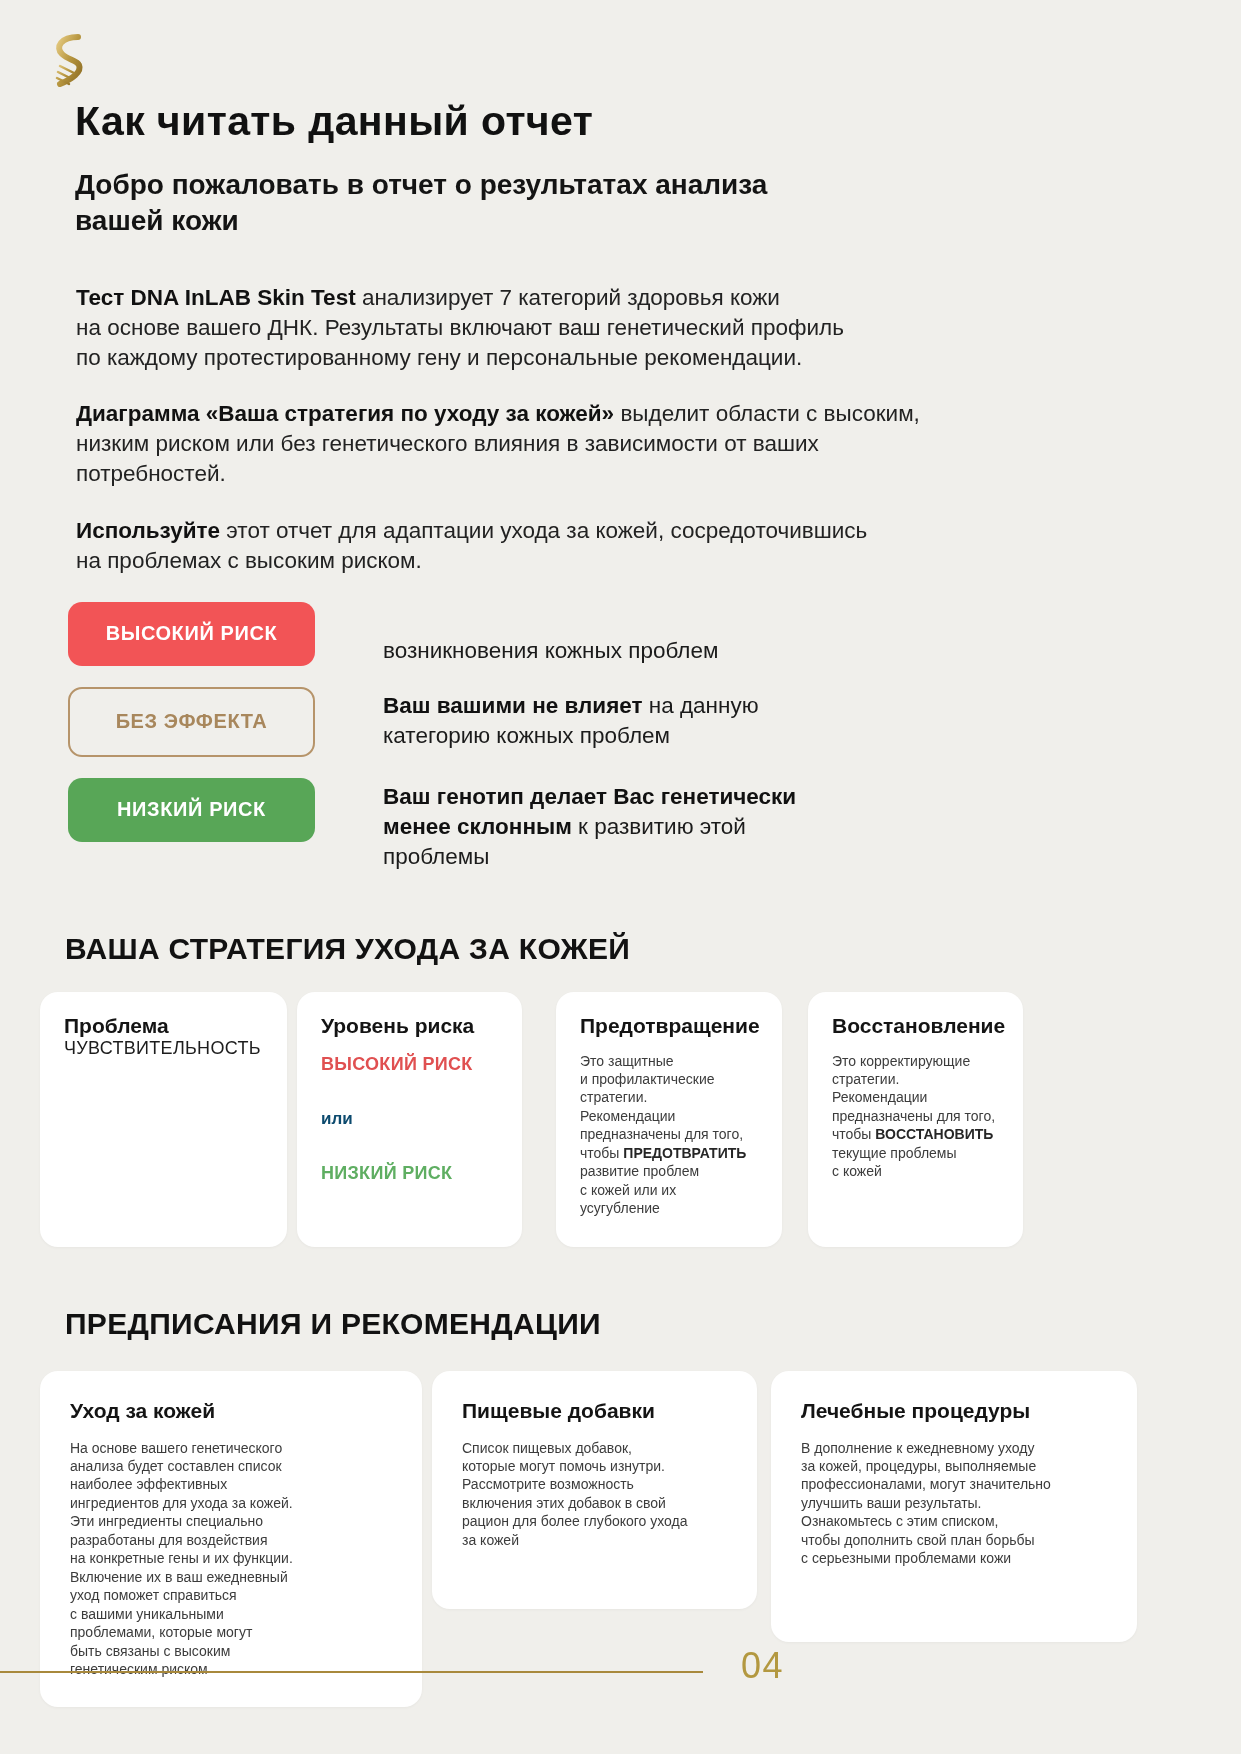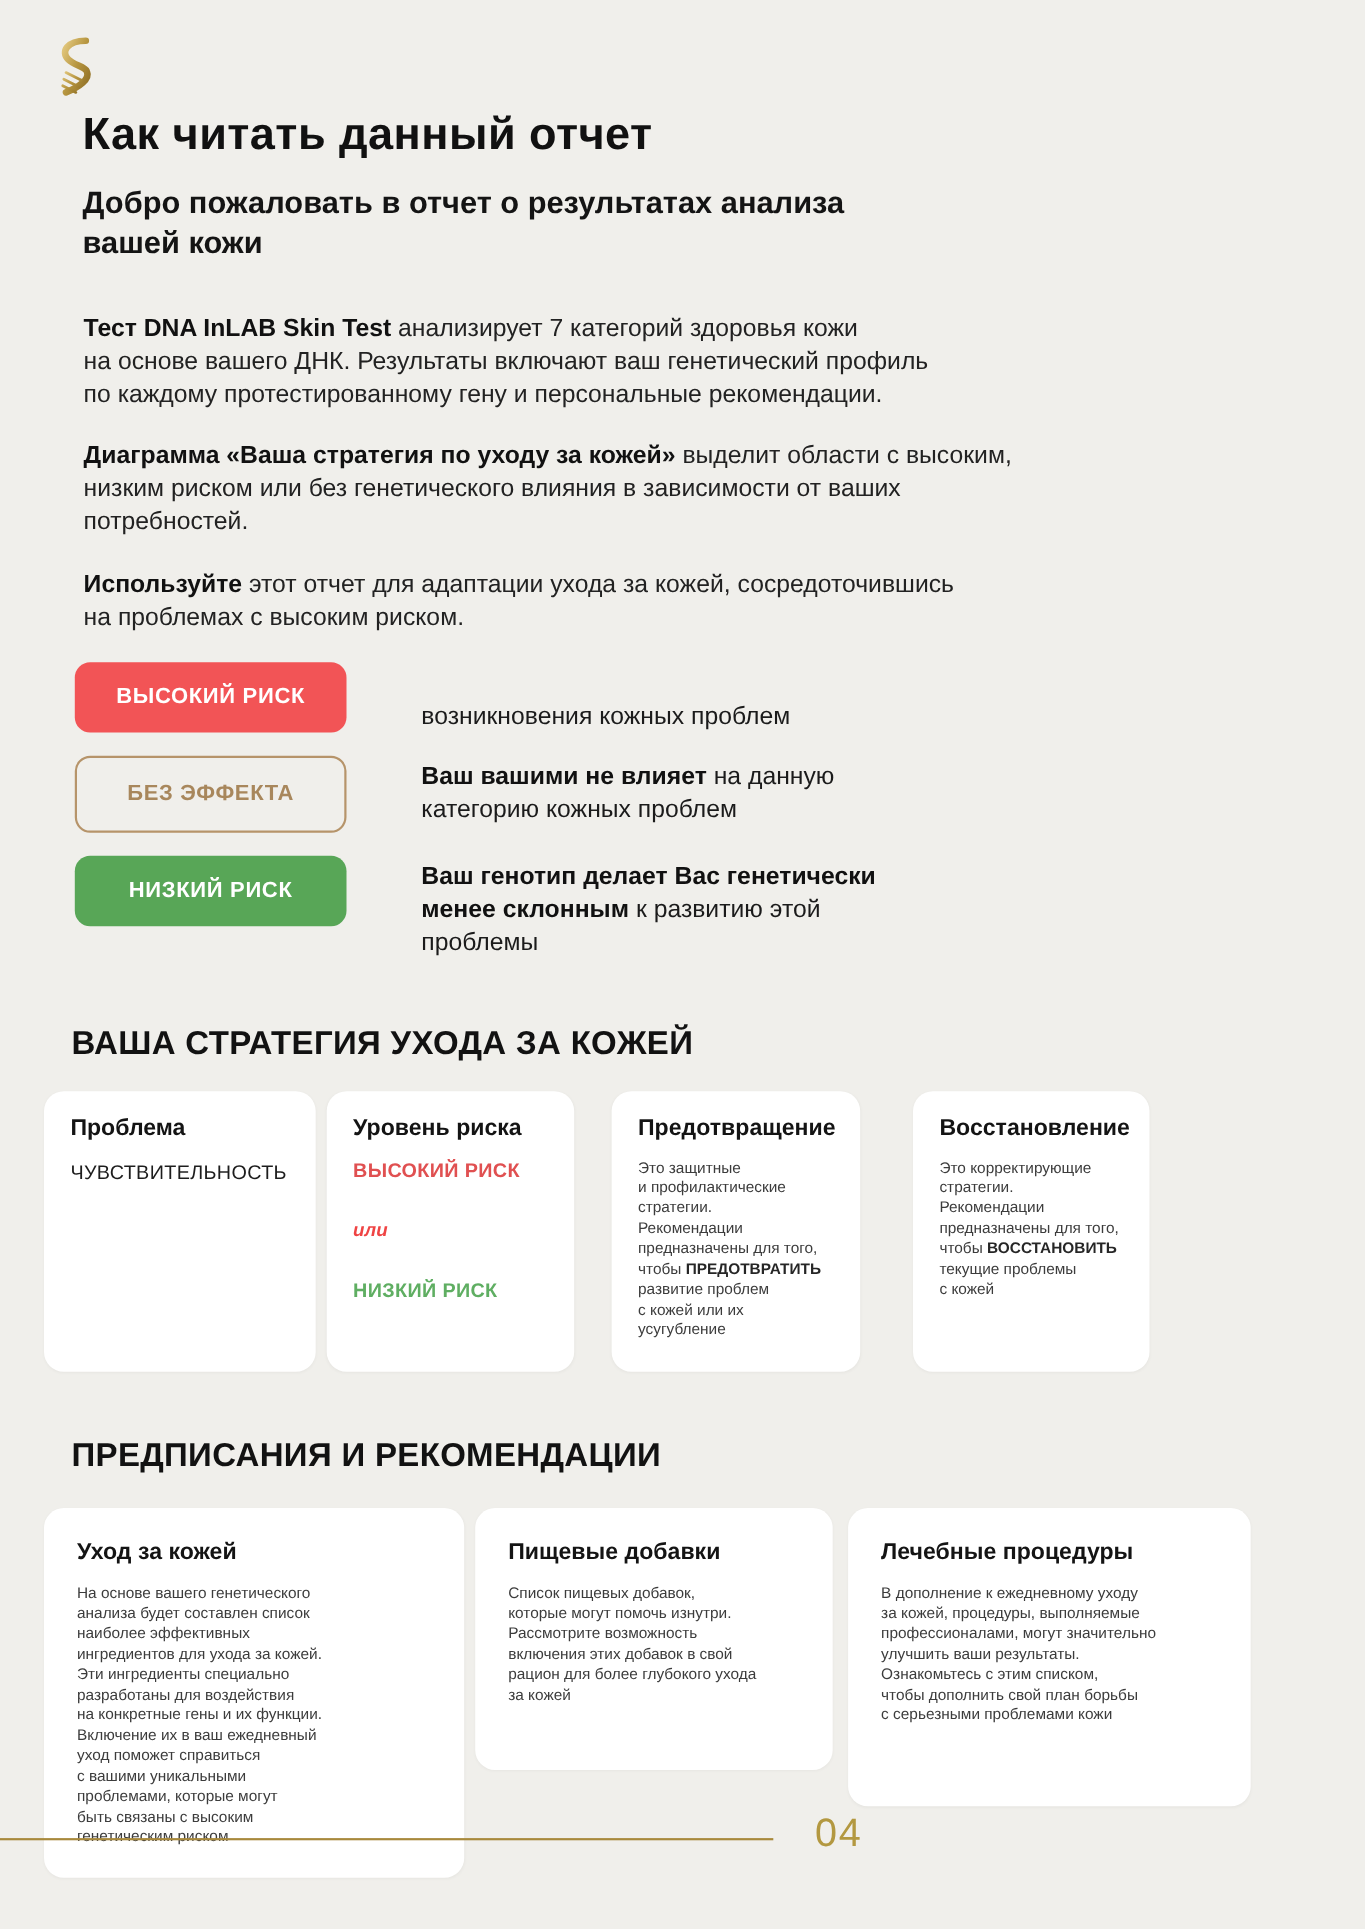--- a/index.html
+++ b/index.html
@@ -63,24 +63,24 @@
   .card-body {
     margin-top:14px; font-size:14px; line-height:1.32;
     color:#3c3c3c; white-space:pre-line;
   }
   .card-body .b { color:#262626; }
 
   .strategy-cards .card { min-height:255px; }
   .card-problem { width:247px; margin-right:10px; }
   .card-risk { width:225px; margin-right:34px; }
   .card-prevention { width:226px; margin-right:26px; }
-  .card-restoration { width:215px;margin-left:22px; }
-  .problem-value { margin-top:18px; font-size:18px; letter-spacing:0.3px; color:#1d1d1d; }
+  .card-restoration { width:215px; }
+  .problem-value { font-size:18px; letter-spacing:0.3px; color:#1d1d1d; }
   .risk-high { margin-top:16px; font-size:18px; font-weight:700; letter-spacing:0.3px; color:#e05051; }
-  .risk-or   { margin-top:34px; font-size:17px; font-weight:700; color:#ef4444;font-style:italic; }
+  .risk-or   { margin-top:34px; font-size:17px; font-weight:700; color:#0c4a6e; }
   .risk-low  { margin-top:34px; font-size:18px; font-weight:700; letter-spacing:0.3px; color:#5fae62; }
 
   .rec-cards { align-items:flex-start; margin-top:30px; }
   .rec-cards .card { padding:28px 30px; }
   .rec-cards .card-body { margin-top:16px; }
   .rec-card-1 { width:382px; margin-right:10px; min-height:320px; }
   .rec-card-2 { width:325px; margin-right:14px; min-height:238px; }
   .rec-card-3 { width:366px; min-height:271px; }
 
   .footer-line {

